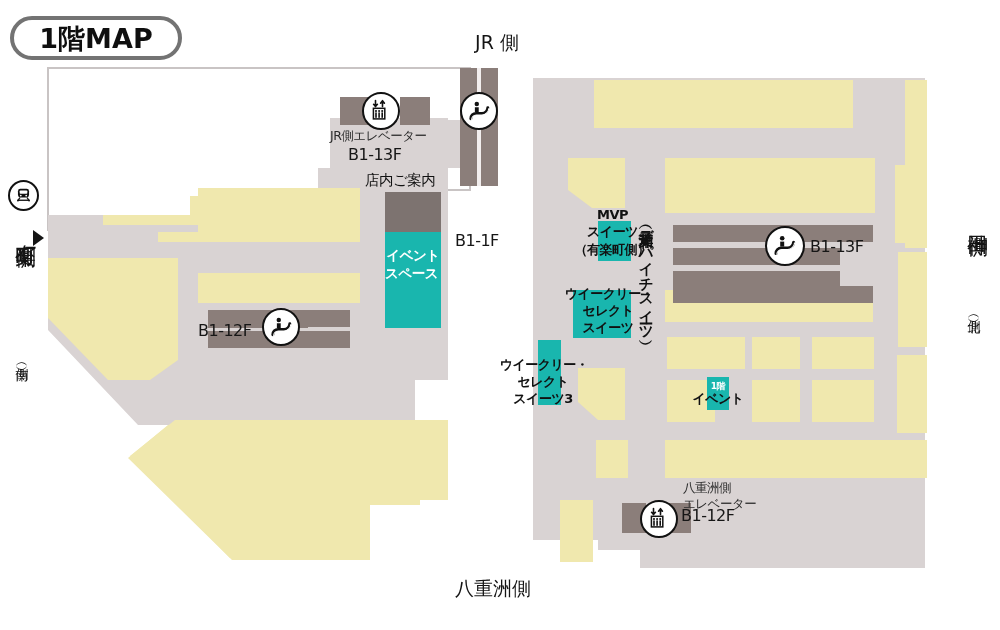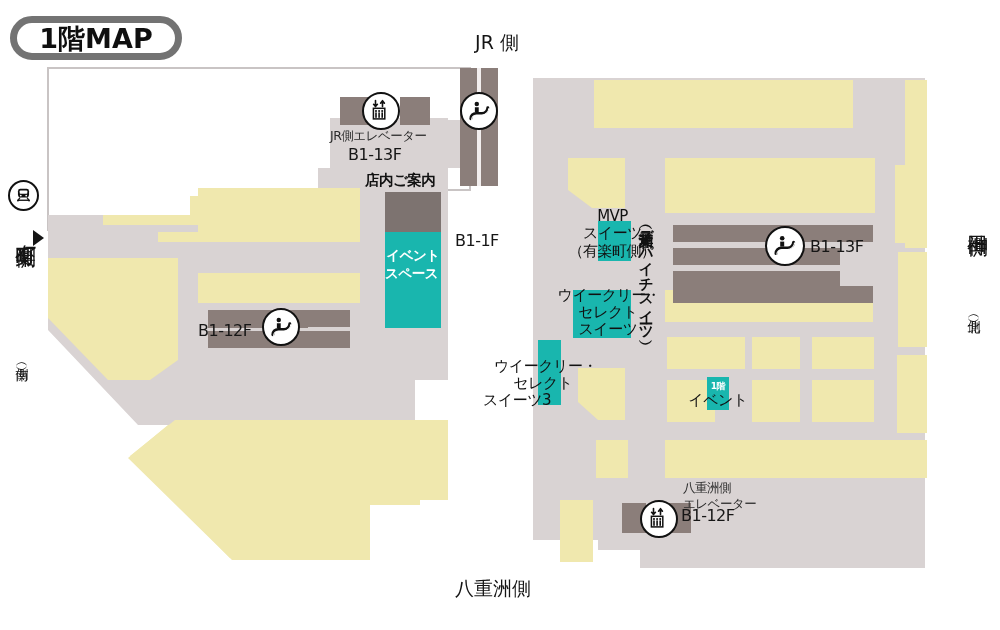--- a/index.html
+++ b/index.html
@@ -16,21 +16,21 @@
     -webkit-font-smoothing: antialiased;
   }
 
   
   #title-badge {
     position: absolute;
     left: 10px;
     top: 16px;
     width: 172px;
     height: 44px;
-    border: 7px solid #737373;
+    border: 4px solid #737373;
     border-radius: 24px;
     background: #ffffff;
     box-sizing: border-box;
     display: flex;
     align-items: center;
     justify-content: center;
     z-index: 30;
   }
   #title-badge .txt {
     font-size: 27px;
@@ -78,27 +78,27 @@
     letter-spacing: -0.5px;
   }
   .t-elev-cap {
     font-size: 12.5px;
     font-weight: 400;
     color: #2b2b2b;
     letter-spacing: -0.5px;
   }
   .t-bold-sm {
     font-size: 14.5px;
+    font-weight: 400;
+    color: #111111;
+    letter-spacing: -0.5px;
+  }
+  .t-teal-label {
+    font-size: 13px;
     font-weight: 700;
-    color: #111111;
-    letter-spacing: -0.5px;
-  }
-  .t-teal-label {
-    font-size: 15px;
-    font-weight: 400;
     color: #111111;
     letter-spacing: -0.5px;
   }
   .t-teal-label-sm {
     font-size: 9px;
     font-weight: 700;
     color: #111111;
     letter-spacing: -0.5px;
   }
   .t-white-on-teal {
@@ -363,21 +363,21 @@
 <div class="lbl t-teal-label center" style="left:560px; top:208px; width:105px;">MVP</div>
 <div class="lbl t-teal-label center" style="left:560px; top:225px; width:105px;">スイーツ</div>
 <div class="lbl t-teal-label center" style="left:556px; top:243px; width:112px;">（有楽町側）</div>
 
 <div class="lbl t-teal-label center" style="left:554px; top:287px; width:110px;">ウイークリー・</div>
 <div class="lbl t-teal-label center" style="left:558px; top:304px; width:100px;">セレクト</div>
 <div class="lbl t-teal-label center" style="left:558px; top:321px; width:100px;">スイーツ</div>
 
 <div class="lbl t-teal-label center" style="left:494px; top:358px; width:100px;">ウイークリー・</div>
 <div class="lbl t-teal-label center" style="left:498px; top:375px; width:90px;">セレクト</div>
-<div class="lbl t-teal-label center" style="left:472px; top:392px; width:90px;text-align:center;">スイーツ3</div>
+<div class="lbl t-teal-label center" style="left:498px; top:392px; width:90px;text-align:center;">スイーツ3</div>
 
 <div class="vtext v-store" style="left:638px; top:222px; height:200px;">和洋菓子（デパイチスイーツ）</div>
 
 <div class="icon-circle" style="left:765px; top:226px; width:40px; height:40px;">
   <svg width="28" height="28" viewBox="0 0 28 28" aria-hidden="true">
     <circle cx="11.2" cy="6.2" r="2.3" fill="#111"></circle>
     <path d="M9.2 9.6 L13.2 9.6 L13.2 14.6 L9.2 14.6 Z" fill="#111"></path>
     <path d="M5 21.5 C5 18.3 7.4 16 10.4 16 L16.6 16 C19.8 16 22.6 13.4 22.6 10.2" stroke="#111" stroke-width="3.1" fill="none" stroke-linecap="round"></path>
     <path d="M5.8 22.8 C5.8 19.8 8 17.6 10.8 17.6 L16.6 17.6 C20.3 17.6 23.6 14.3 23.6 10.5" stroke="#fff" stroke-width="1.1" fill="none"></path>
   </svg>

